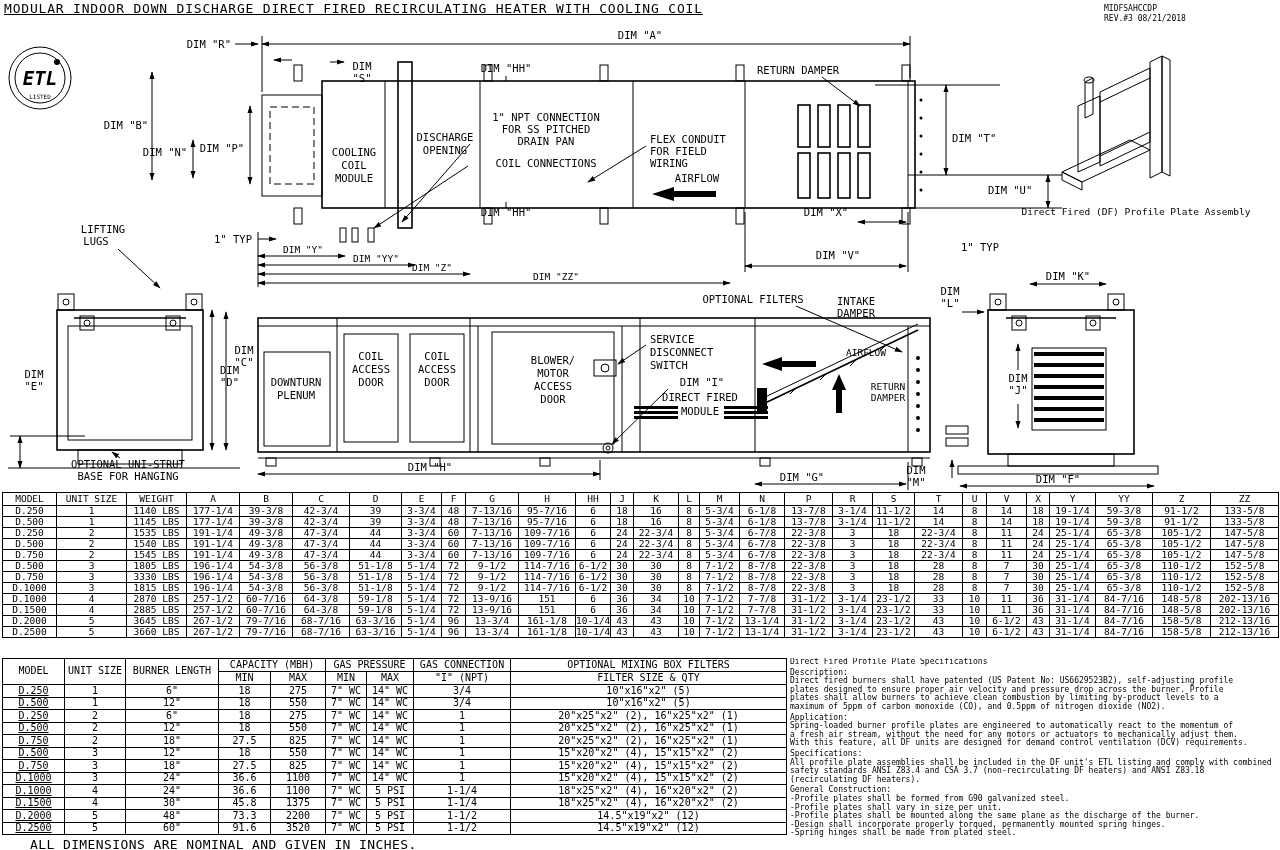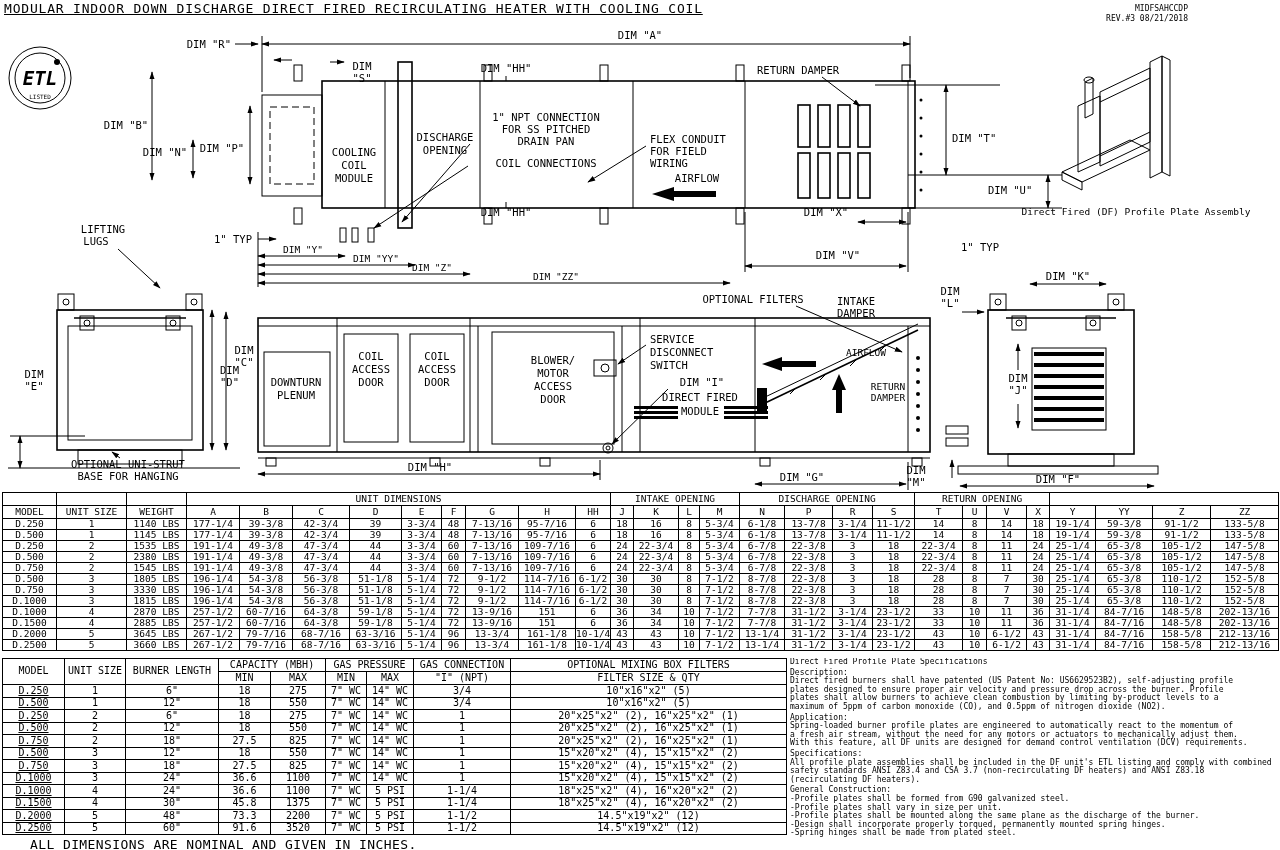--- a/index.html
+++ b/index.html
@@ -1,21 +1,21 @@
 <!DOCTYPE html>
 <html><head>
 <meta charset="utf-8">
 <style>
   html,body{margin:0;padding:0;background:#fff;}
   body{width:1280px;height:850px;position:relative;overflow:hidden;
        font-family:"DejaVu Sans Mono",monospace;color:#000;}
   .abs{position:absolute;}
   #title{top:1px;left:4px;font-size:13px;font-weight:normal;letter-spacing:.8px;
          text-decoration:underline;white-space:nowrap;}
-  #docid{top:4px;left:1038px;width:150px;text-align:right;font-size:8px;line-height:1.25;}
+  #docid{top:4px;left:1104px;width:150px;text-align:left;font-size:8px;line-height:1.25;}
   svg text{font-family:"DejaVu Sans Mono",monospace;font-size:10.5px;fill:#000;}
   svg .t9{font-size:9.5px;}
   .ln{stroke:#000;stroke-width:1;fill:none;}
   .ln2{stroke:#000;stroke-width:1.6;fill:none;}
   .dsh{stroke:#000;stroke-width:1;fill:none;stroke-dasharray:7 4;}
   .blk{fill:#000;stroke:none;}
   table{border-collapse:collapse;table-layout:fixed;background:#fff;}
   th,td{border:1px solid #000;padding:0;text-align:center;white-space:nowrap;
         overflow:hidden;font-weight:normal;line-height:1.05;}
   #t1{top:492px;left:2px;}
@@ -382,30 +382,20 @@
         <col style="width:24px">
         <col style="width:40px">
         <col style="width:23px">
       <col style="width:46px">
         <col style="width:57px">
         <col style="width:58px">
         <col style="width:68px">
     </colgroup>
     <thead>
       <tr>
-        <th></th>
-        <th></th>
-        <th></th>
-        <th colspan="9">UNIT DIMENSIONS</th>
-        <th colspan="4">INTAKE OPENING</th>
-        <th colspan="4">DISCHARGE OPENING</th>
-        <th colspan="4">RETURN OPENING</th>
-        <th colspan="4"></th>
-      </tr>
-      <tr>
           <th>MODEL</th>
           <th>UNIT SIZE</th>
           <th>WEIGHT</th>
           <th>A</th>
           <th>B</th>
           <th>C</th>
           <th>D</th>
           <th>E</th>
           <th>F</th>
           <th>G</th>
@@ -516,21 +506,21 @@
           <td>11</td>
           <td>24</td>
           <td>25-1/4</td>
           <td>65-3/8</td>
           <td>105-1/2</td>
           <td>147-5/8</td>
         </tr>
         <tr>
           <td>D.500</td>
           <td>2</td>
-          <td>2380 LBS</td>
+          <td>1540 LBS</td>
           <td>191-1/4</td>
           <td>49-3/8</td>
           <td>47-3/4</td>
           <td>44</td>
           <td>3-3/4</td>
           <td>60</td>
           <td>7-13/16</td>
           <td>109-7/16</td>
           <td>6</td>
           <td>24</td>

